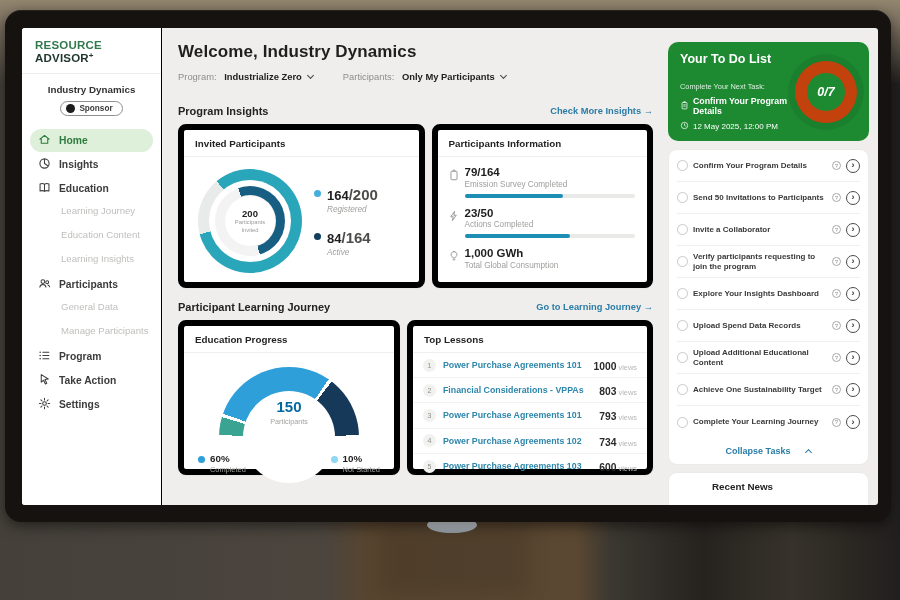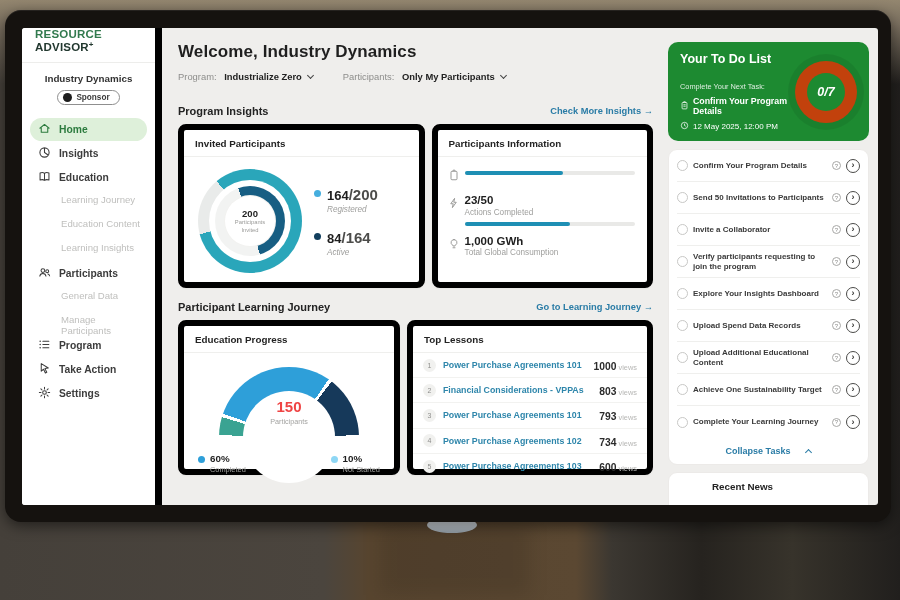--- a/index.html
+++ b/index.html
@@ -17,21 +17,21 @@
     background:rgba(0,0,0,.10); filter:blur(9px); z-index:0; }
 
   .monitor { position:absolute; left:5px; top:10px; width:886px; height:512px; z-index:2;
     background:#15120f; border-radius:16px; box-shadow:0 4px 14px rgba(0,0,0,.5), inset 0 1px 0 rgba(255,255,255,.07); }
   .screen { position:absolute; left:17px; top:18px; width:856px; height:477px; background:#efeeec;
     border-radius:3px; overflow:hidden; }
 
   .app { display:flex; width:100%; height:100%; color:#2b2b2b; }
 
   
-  .sidebar { width:140px; min-width:140px; background:#fff; border-right:7px solid #000000; }
+  .sidebar { width:140px; min-width:140px; background:#fff; border-right:1px solid #000000; padding-top:11px; }
   .logo { padding:0 0 9px 13px; font-size:11.5px; font-weight:bold; letter-spacing:.2px; border-bottom:1px solid #ededeb; }
   .logo-g { color:#327a4e; }
   .logo-d { color:#22382f; }
   .logo-p { color:#22382f; font-size:8px; vertical-align:4px; font-weight:bold; }
   .org { margin-top:10px; text-align:center; font-size:9.8px; font-weight:bold; color:#323232; }
   .sponsor { margin:6px auto 0; width:max-content; display:flex; align-items:center; gap:4px;
     border:1px solid #8f8f8f; border-radius:10px; padding:2px 9px 2px 5px; font-size:8.2px; font-weight:bold; color:#3a3a3a; }
   .sp-dot { width:9px; height:9px; border-radius:50%; background:#1d1d1d; }
   nav { margin-top:13px; }
   .nav-item { display:flex; align-items:center; gap:8px; margin:1px 8px; padding:4px 0 4px 8px; height:23px;
@@ -84,21 +84,21 @@
   .stat-v { font-size:11.5px; font-weight:bold; color:#1e1e1e; line-height:1.1; }
   .stat-l { font-size:8.2px; color:#9e9e9c; margin-top:1px; }
   .bar { grid-column:2; margin-top:5px; height:4px; background:#e9e9e7; border-radius:2px; }
   .bar-fill { height:4px; background:#1e8fb4; border-radius:2px; }
 
   
   .card-edu { width:222px; min-width:222px; height:155px; }
   .gauge-wrap { position:relative; width:140px; height:74px; margin:14px auto 0; }
   .gauge-arc { position:absolute; left:0; top:0; width:140px; height:140px; border-radius:50%; }
   .gauge-hole { position:absolute; left:24px; top:24px; width:92px; height:92px; border-radius:50%; background:#fff; }
-  .gauge-val { position:absolute; left:0; right:0; top:31px; text-align:center; font-size:15px; font-weight:bold; color:#ef4444; }
+  .gauge-val { position:absolute; left:0; right:0; top:31px; text-align:center; font-size:15px; font-weight:bold; color:#0369a1; }
   .gauge-lab { position:absolute; left:0; right:0; top:50px; text-align:center; font-size:7.2px; color:#a3a3a1; }
   .edu-legend { display:flex; justify-content:space-between; padding:12px 14px 0; }
   .eleg { display:flex; gap:5px; }
   .eleg .leg-dot { margin-top:3px; width:7px; height:7px; }
   .eleg-pct { font-size:9.8px; font-weight:bold; color:#1e1e1e; }
   .eleg-lab { font-size:7.4px; color:#a3a3a1; margin-top:1px; }
 
   
   .card-lessons { flex:1; height:155px; min-width:0; }
   .lesson-row { display:flex; align-items:center; gap:7px; padding:0 10px; height:25.2px; border-bottom:1px solid #f2f2f0; cursor:default; }
@@ -274,20 +274,24 @@
             </div>
 
             <div class="card card-pinfo">
               <div class="card-head">Participants Information</div>
               <div class="pinfo-body">
                 <div class="stat">
                   <span><svg viewBox="0 0 24 24" fill="none" stroke="currentColor" stroke-width="1.8">
                         <rect x="6" y="4.5" width="12" height="17" rx="2"></rect>
                         <path d="M9.5 4.5a2.5 2.5 0 0 1 5 0"></path>
                       </svg></span>
+                  <span>
+                    <div class="stat-v">79/164</div>
+                    <div class="stat-l">Emission Survey Completed</div>
+                  </span>
                   <div class="bar">
                       <div class="bar-fill" style="width: 58%;"></div>
                     </div>
                 </div>
                 <div class="stat">
                   <span><svg viewBox="0 0 24 24" fill="none" stroke="currentColor" stroke-width="1.8" stroke-linejoin="round">
                         <path d="M13.2 2.8 5.5 13.5h5l-1.7 7.7 7.7-10.7h-5z"></path>
                       </svg></span>
                   <span>
                     <div class="stat-v">23/50</div>

